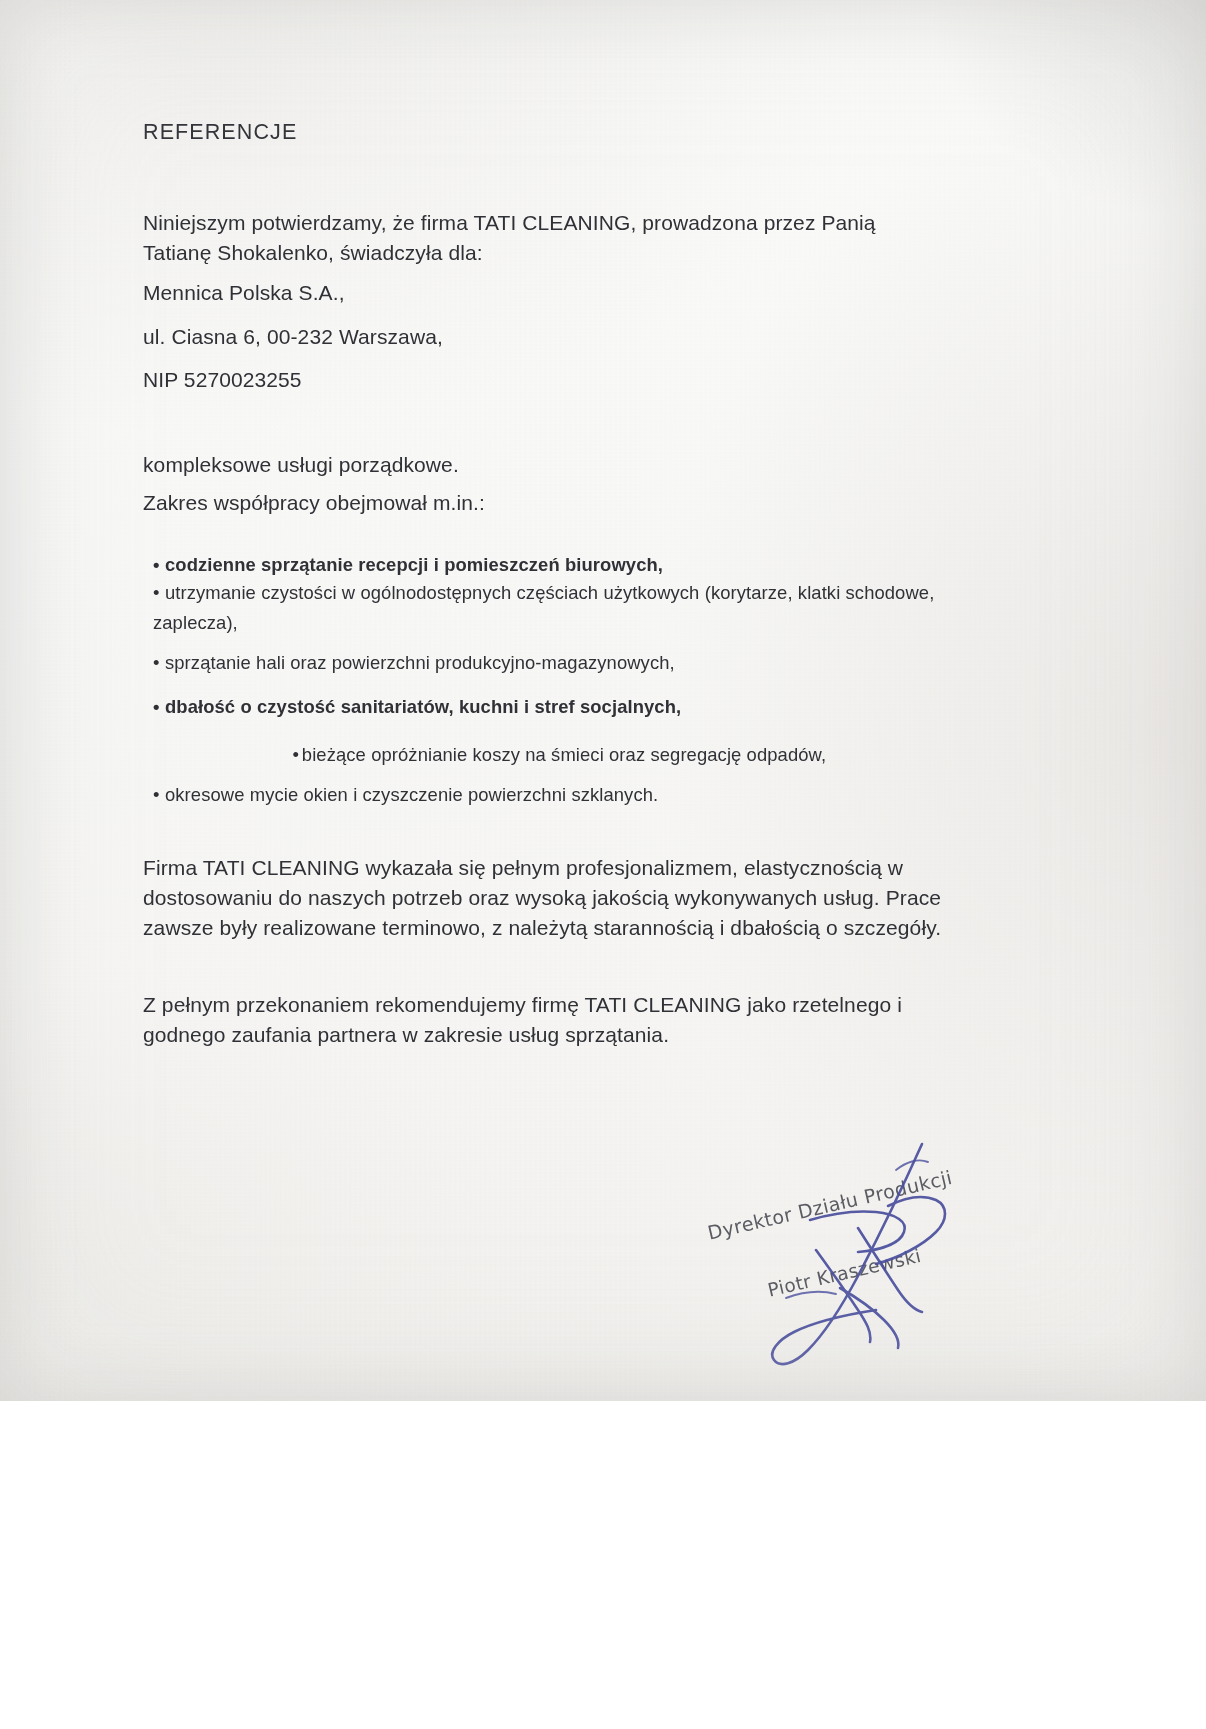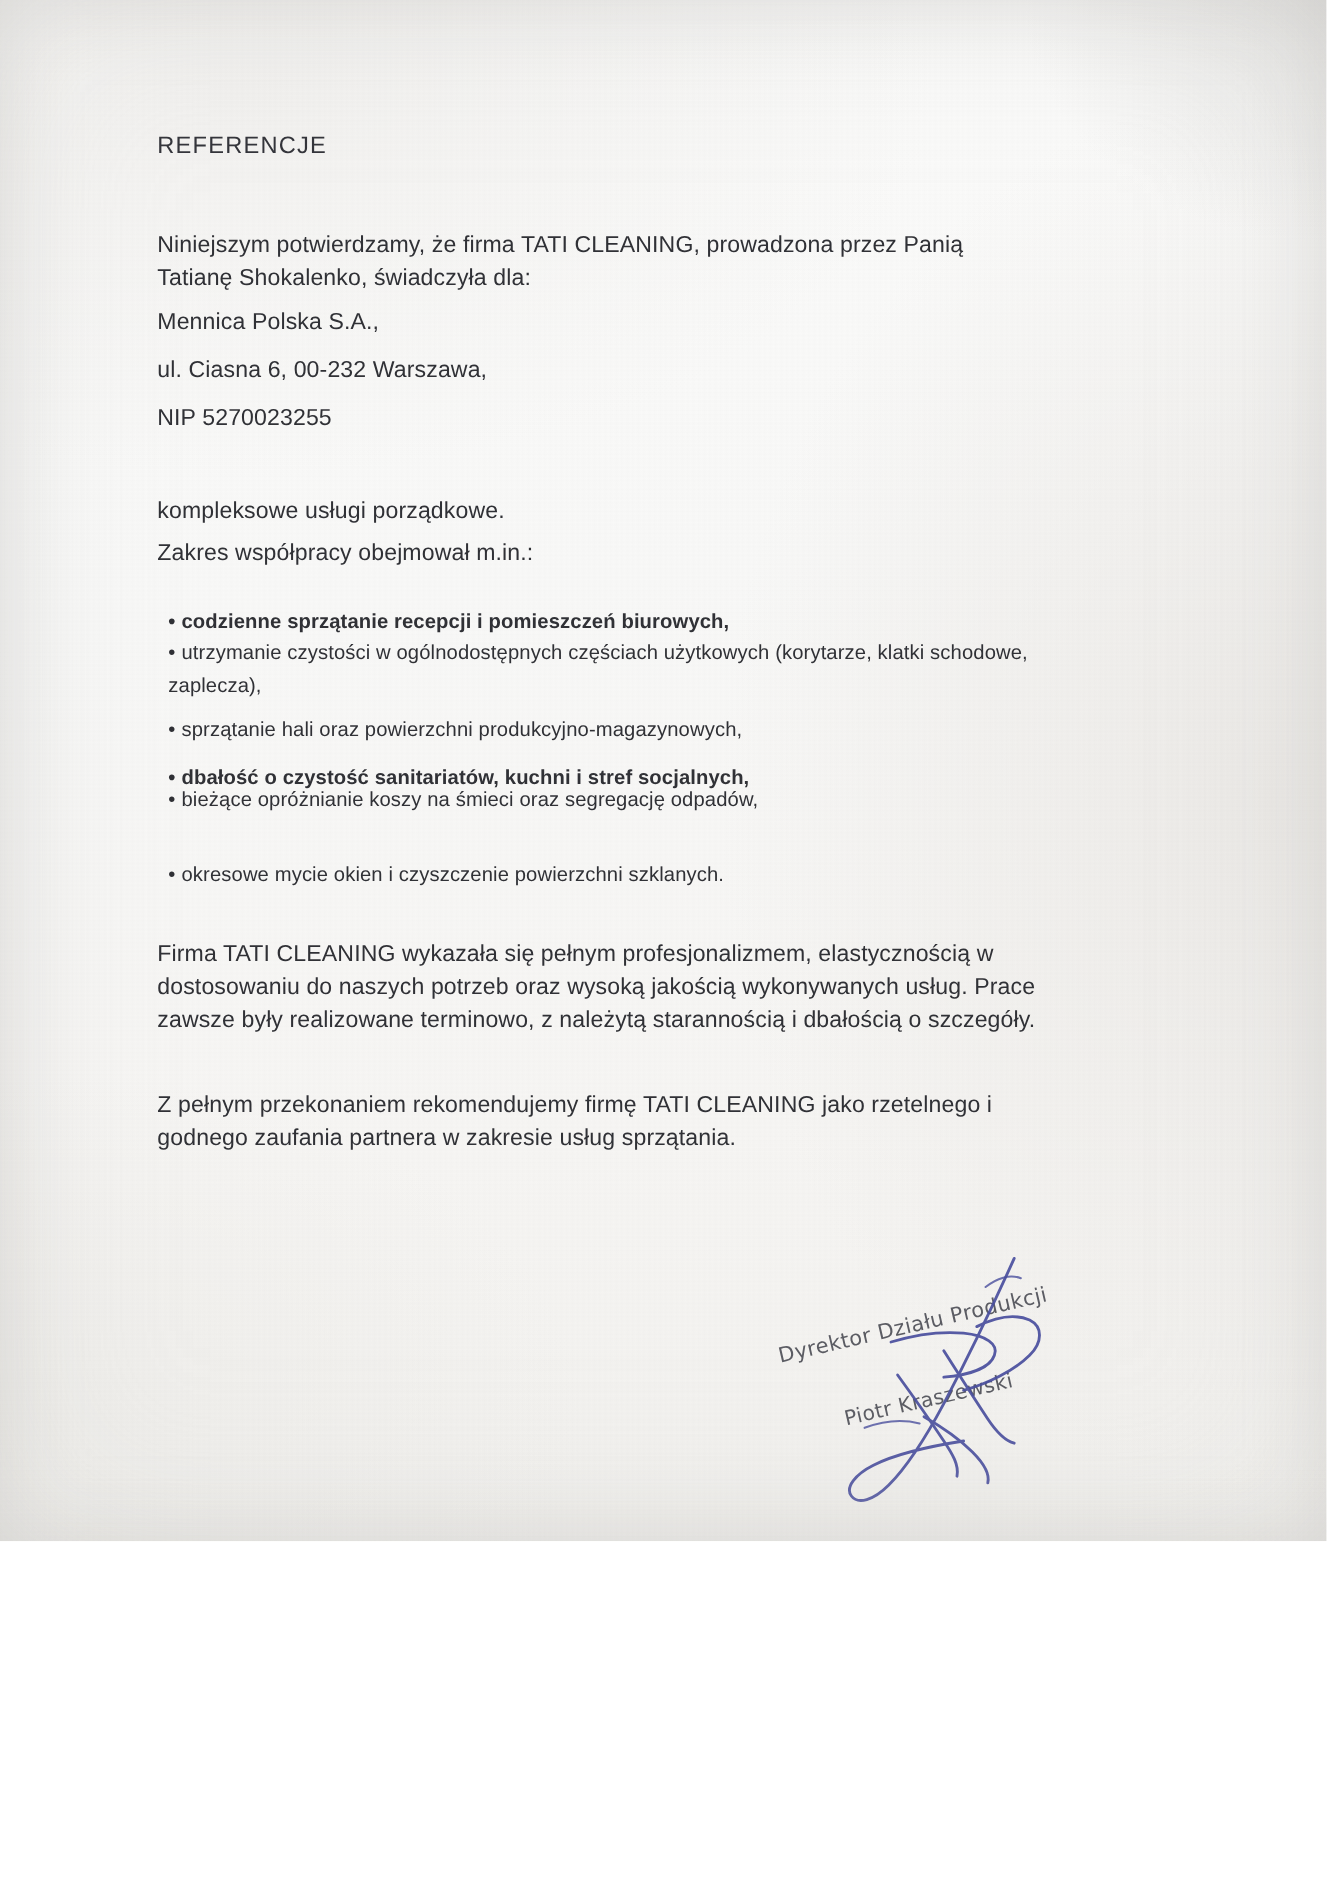--- a/index.html
+++ b/index.html
@@ -168,21 +168,21 @@
     </div>
 
     <div class="bullet-row" style="top:648px; width:810px;">
       <span class="dot">•</span><span>sprzątanie hali oraz powierzchni produkcyjno-magazynowych,</span>
     </div>
 
     <div class="bullet-row" style="top:692px; width:810px;font-weight:bold;">
       <span class="dot">•</span><span>dbałość o czystość sanitariatów, kuchni i stref socjalnych,</span>
     </div>
 
-    <div class="bullet-row" style="top:712px; width:810px;">
+    <div class="bullet-row" style="top:740px; width:810px;text-align:center;">
       <span class="dot">•</span><span>bieżące opróżnianie koszy na śmieci oraz segregację odpadów,</span>
     </div>
 
     <div class="bullet-row" style="top:780px; width:810px;">
       <span class="dot">•</span><span>okresowe mycie okien i czyszczenie powierzchni szklanych.</span>
     </div>
 
     <div class="para" style="top:853px; width:805px;">Firma TATI CLEANING wykazała się pełnym profesjonalizmem, elastycznością w dostosowaniu do naszych potrzeb oraz wysoką jakością wykonywanych usług. Prace zawsze były realizowane terminowo, z należytą starannością i dbałością o szczegóły.</div>
 
     <div class="para" style="top:990px; width:810px;">Z pełnym przekonaniem rekomendujemy firmę TATI CLEANING jako rzetelnego i godnego zaufania partnera w zakresie usług sprzątania.</div>

